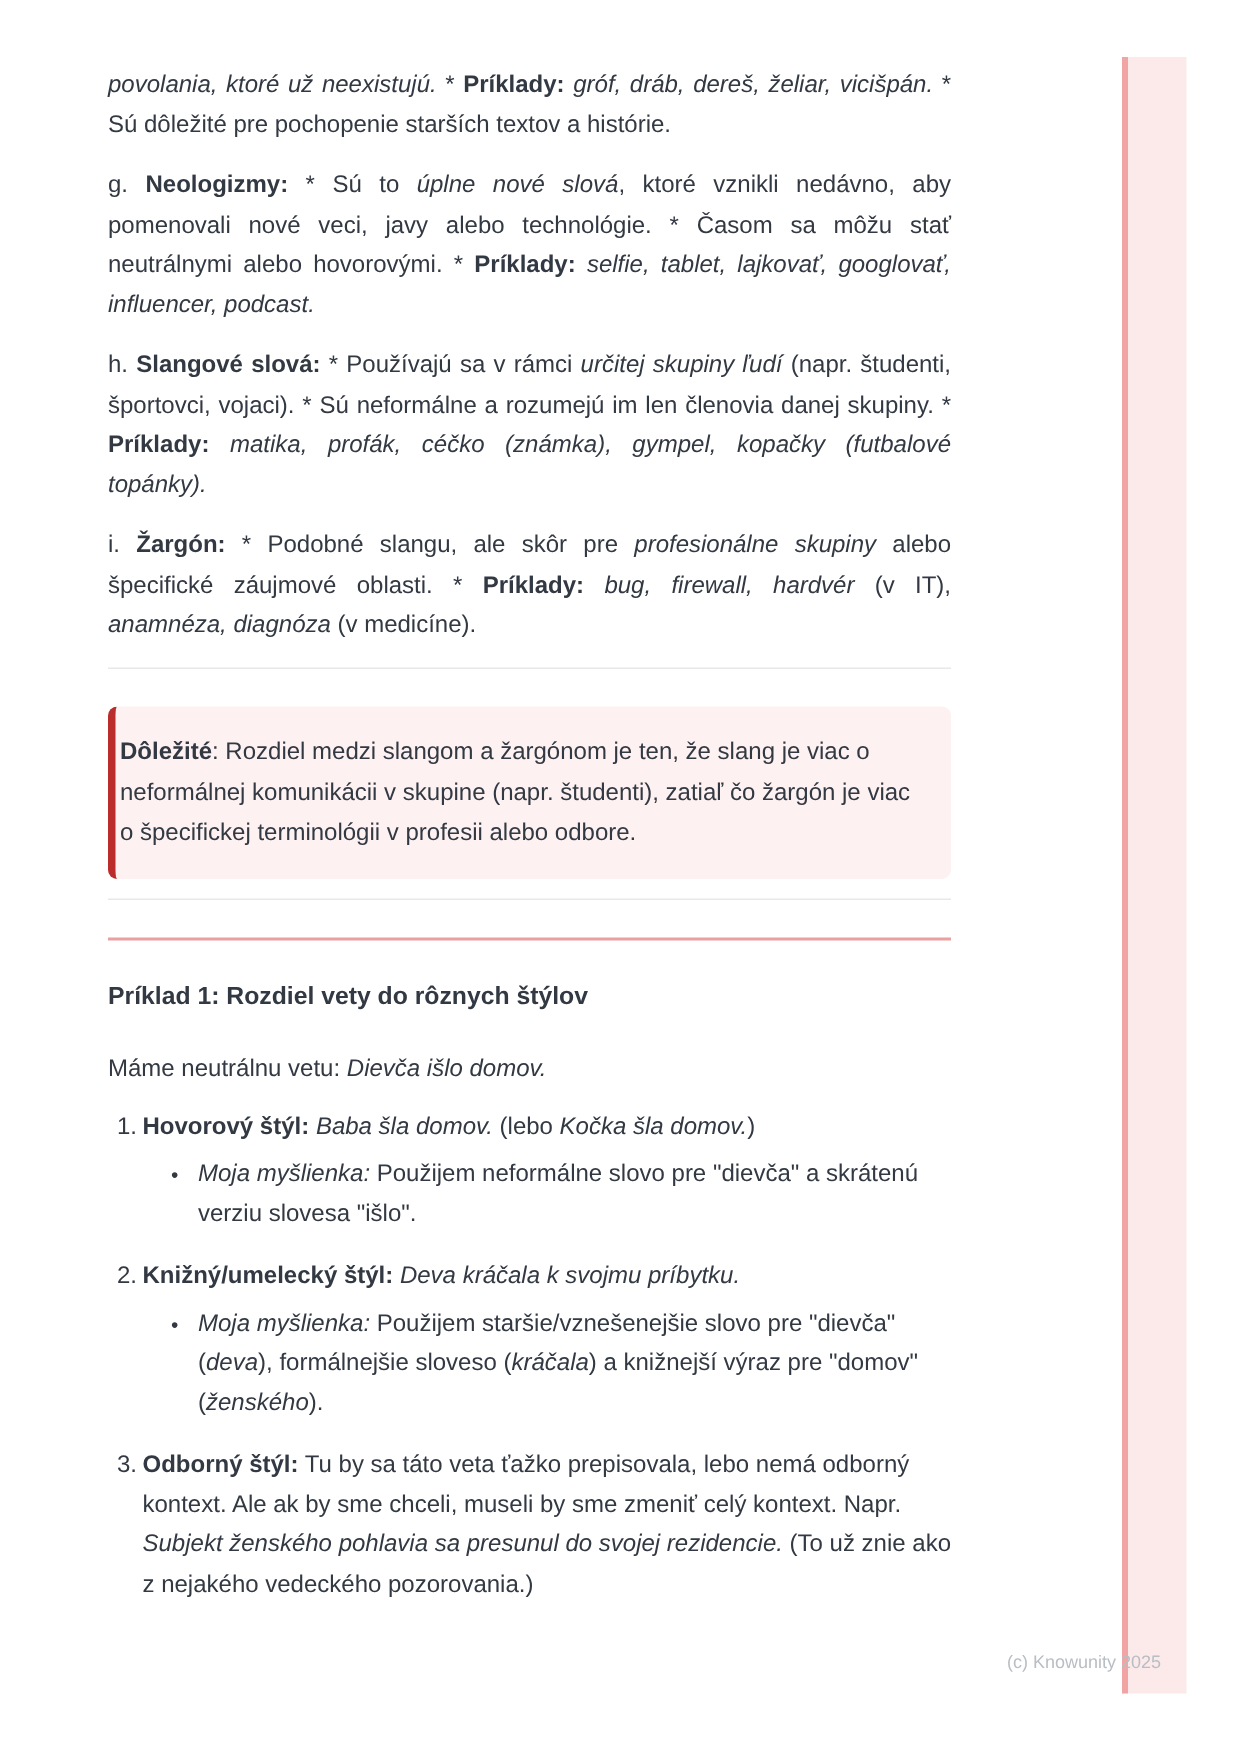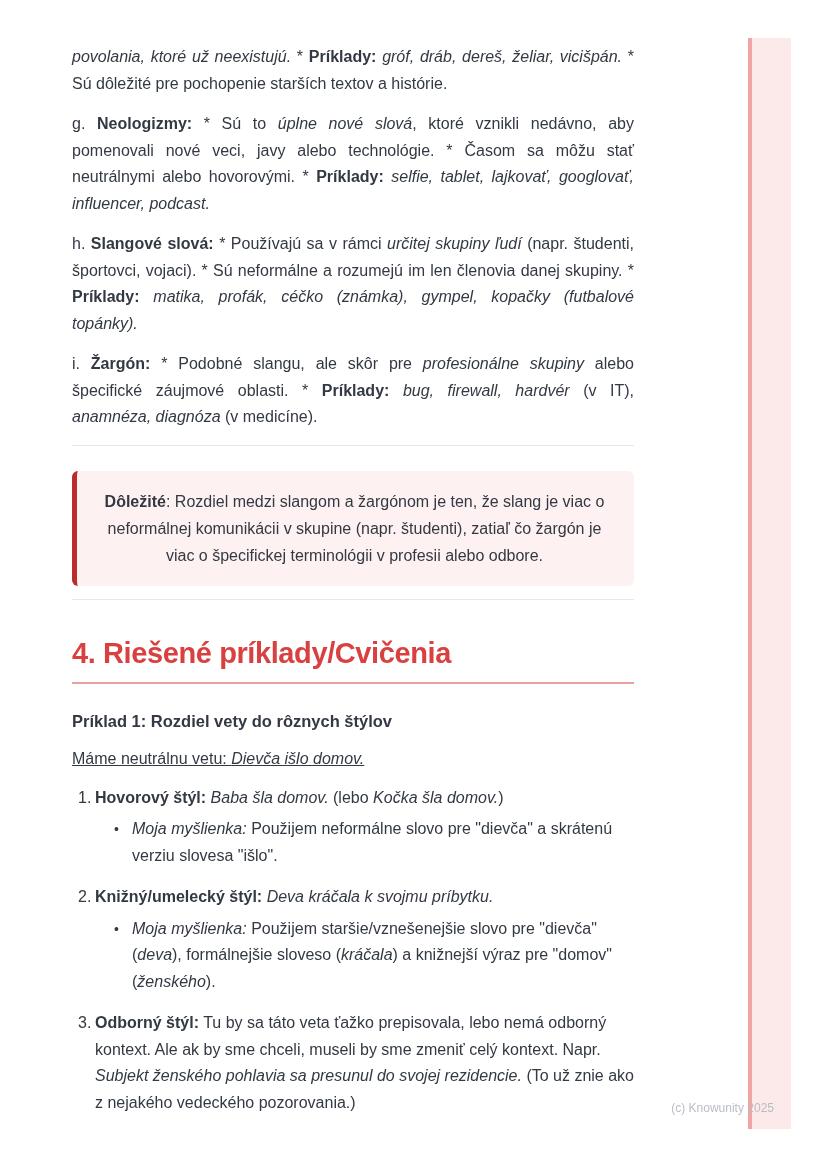--- a/index.html
+++ b/index.html
@@ -39,23 +39,22 @@
   .divider {
     border: none;
     border-top: 1px solid var(--divider, #e8e8e8);
     margin: 10px 0 25px;
     height: 0;
   }
   .callout {
     background: var(--callout-bg, #fdf1f1);
     border-left: 5px solid var(--callout-border, #bb2d2d);
     border-radius: 6px;
-    padding: 17px 20px 17px 18px;
+    padding: 17px 20px 17px 3px;
     margin: 0 0 13px;
-    text-align: center;
   }
   .callout-text {
     margin: 0;
     font-size: 16px;
     line-height: 27px;
   }
   .section-heading {
     margin: 36px 0 0;
     font-size: 29px;
     line-height: 34px;
@@ -68,24 +67,23 @@
     background: var(--heading-underline, #e9a0a0);
     margin-top: 12px;
   }
   .example-title {
     margin: 24px 0 0;
     font-size: 16.5px;
     line-height: 26px;
     font-weight: 700;
   }
   .intro {
-    margin: 12px 0 0;
+    margin: 23px 0 0;
     font-size: 16px;
     line-height: 26px;
-    text-decoration: underline;
   }
   .list { margin-top: 13px; padding-left: 6px; }
   .list-item {
     display: flex;
     margin-bottom: 15px;
     font-size: 16px;
     line-height: 26.5px;
   }
   .num { flex: 0 0 17px; }
   .item-body { flex: 1 1 auto; }
@@ -124,21 +122,20 @@
     <p class="para"><span>i. </span><span class="seg-b">Žargón:</span><span> * Podobné slangu, ale skôr pre </span><span class="seg-i">profesionálne skupiny</span><span> alebo špecifické záujmové oblasti. * </span><span class="seg-b">Príklady:</span><span> </span><span class="seg-i">bug, firewall, hardvér</span><span> (v IT), </span><span class="seg-i">anamnéza, diagnóza</span><span> (v medicíne).</span></p>
 
     <hr class="divider">
 
     <div class="callout">
       <p class="callout-text"><span class="seg-b">Dôležité</span><span>: Rozdiel medzi slangom a žargónom je ten, že slang je viac o neformálnej komunikácii v skupine (napr. študenti), zatiaľ čo žargón je viac o špecifickej terminológii v profesii alebo odbore.</span></p>
     </div>
 
     <hr class="divider">
 
-    <h2 class="section-heading">4. Riešené príklady/Cvičenia</h2>
     <div class="heading-underline"></div>
 
     <p class="example-title">Príklad 1: Rozdiel vety do rôznych štýlov</p>
 
     <p class="intro"><span>Máme neutrálnu vetu: </span><span class="seg-i">Dievča išlo domov.</span></p>
 
     <div class="list">
 
       <div class="list-item">
         <span class="num">1.</span>

